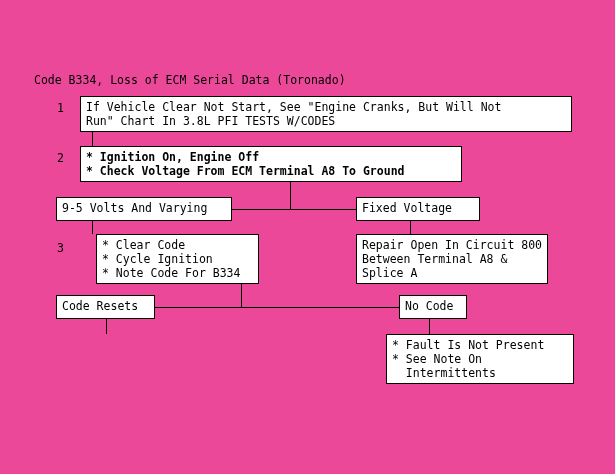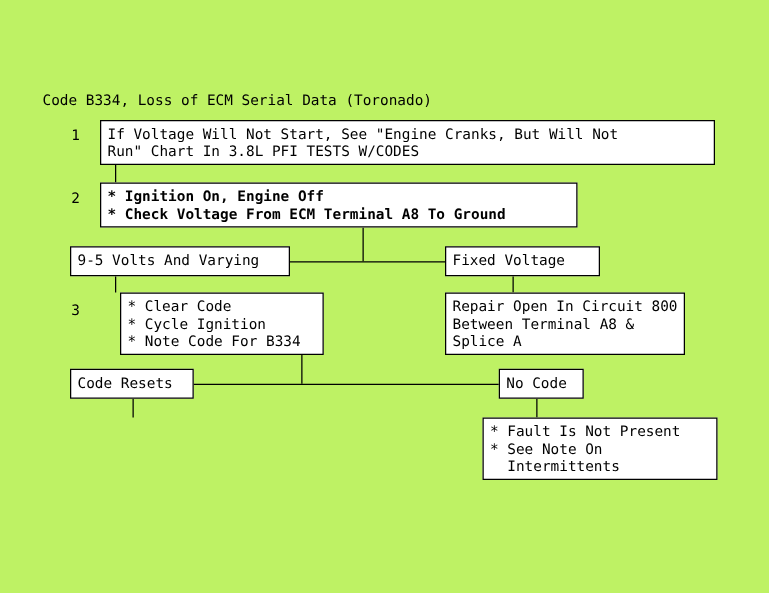--- a/index.html
+++ b/index.html
@@ -4,21 +4,21 @@
 <style>
   html, body {
     margin: 0;
     padding: 0;
     background: #ffffff;
   }
   #page {
     position: relative;
     width: 615px;
     height: 474px;
-    background: #bef264;
+    background: #ec4899;
     overflow: hidden;
     font-family: "DejaVu Sans Mono", "Liberation Mono", monospace;
     color: #000000;
   }
   .title {
     position: absolute;
     font-size: 11.5px;
     line-height: 14px;
     white-space: pre;
     letter-spacing: 0px;
@@ -60,21 +60,21 @@
 </style>
 </head>
 <body>
 
 <div id="page">
 
   <div class="title" style="left:34px; top:73px;">Code B334, Loss of ECM Serial Data (Toronado)</div>
 
   <div class="step-num" style="left:57px; top:101px;">1</div>
   <div class="box" style="left:80px; top:96px; width:492px; height:36px;">
-    <div class="box-text">If Voltage Will Not Start, See "Engine Cranks, But Will Not
+    <div class="box-text">If Vehicle Clear Not Start, See "Engine Cranks, But Will Not
 Run" Chart In 3.8L PFI TESTS W/CODES</div>
   </div>
 
   <div class="line-v" style="left:92px; top:132px; height:14px;"></div>
 
   <div class="step-num" style="left:57px; top:151px;">2</div>
   <div class="box" style="left:80px; top:146px; width:382px; height:36px;font-weight:bold;">
     <div class="box-text">* Ignition On, Engine Off
 * Check Voltage From ECM Terminal A8 To Ground</div>
   </div>

